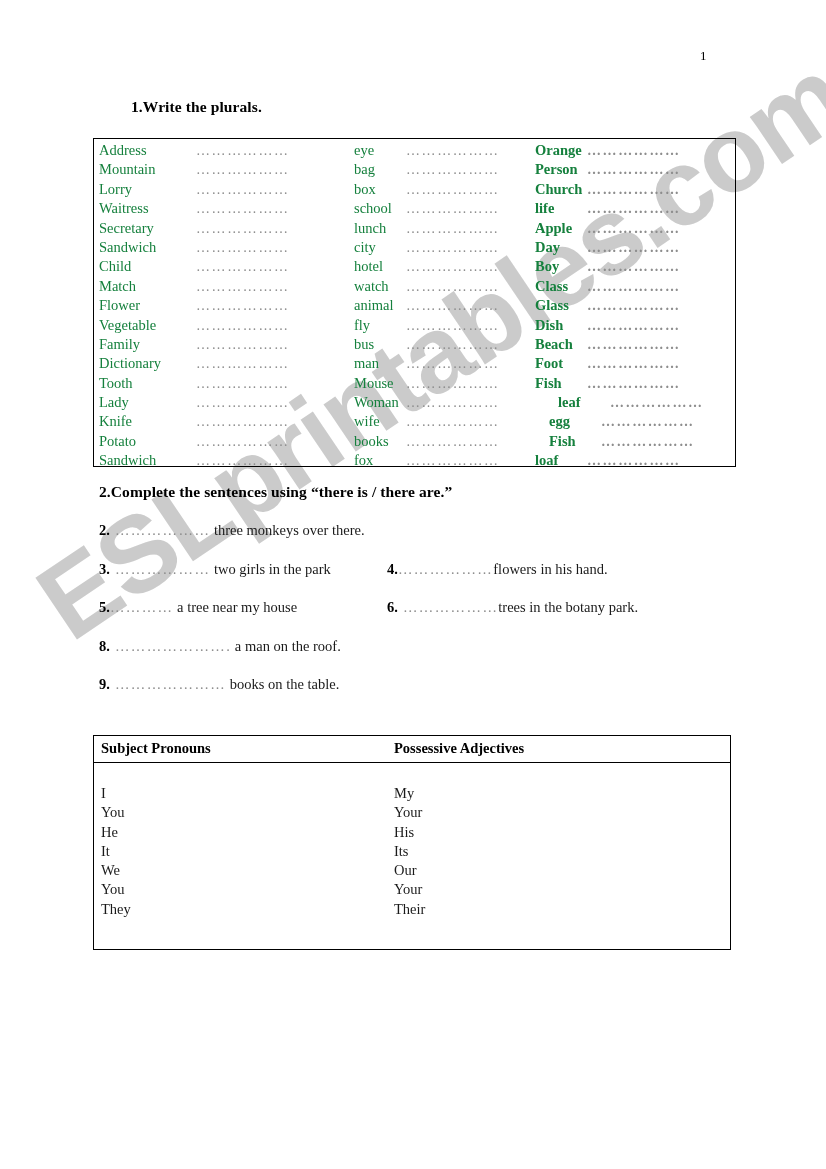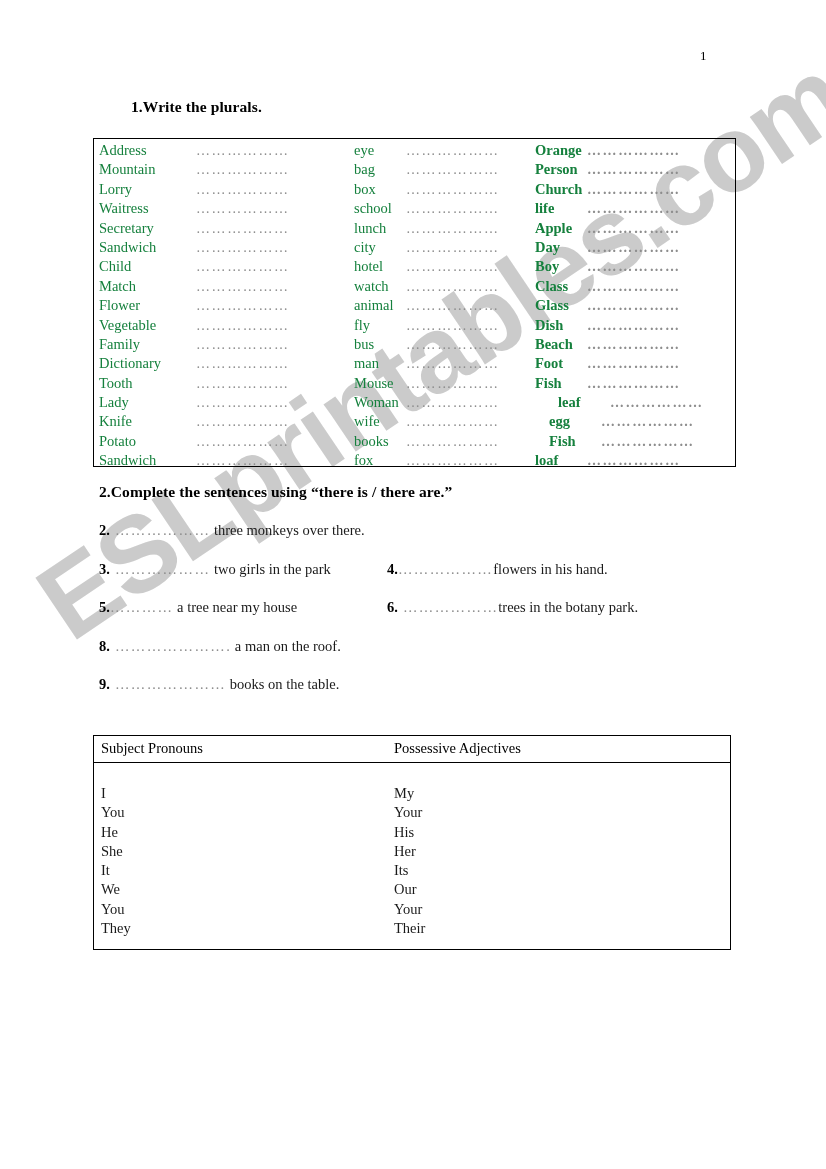--- a/index.html
+++ b/index.html
@@ -162,21 +162,21 @@
     z-index: 11;
   }
   .pron-header {
     position: relative;
     height: 26px;
     border-bottom: 1.5px solid #000;
   }
   .pron-header .ph {
     position: absolute;
     top: 4px;
-    font-weight: normal;
+    font-weight: bold;
     font-size: 14.5px;
     white-space: nowrap;
   }
   #ph-subject    { left: 7px; }
   #ph-possessive { left: 300px; }
 
   .pron-body {
     position: relative;
     padding-top: 22px;
   }
@@ -460,24 +460,20 @@
           </div>
           <div class="pron-row">
             <span class="pr-subject">You</span>
             <span class="pr-possessive">Your</span>
           </div>
           <div class="pron-row">
             <span class="pr-subject">He</span>
             <span class="pr-possessive">His</span>
           </div>
           <div class="pron-row">
-            <span class="pr-subject">She</span>
-            <span class="pr-possessive">Her</span>
-          </div>
-          <div class="pron-row">
             <span class="pr-subject">It</span>
             <span class="pr-possessive">Its</span>
           </div>
           <div class="pron-row">
             <span class="pr-subject">We</span>
             <span class="pr-possessive">Our</span>
           </div>
           <div class="pron-row">
             <span class="pr-subject">You</span>
             <span class="pr-possessive">Your</span>

